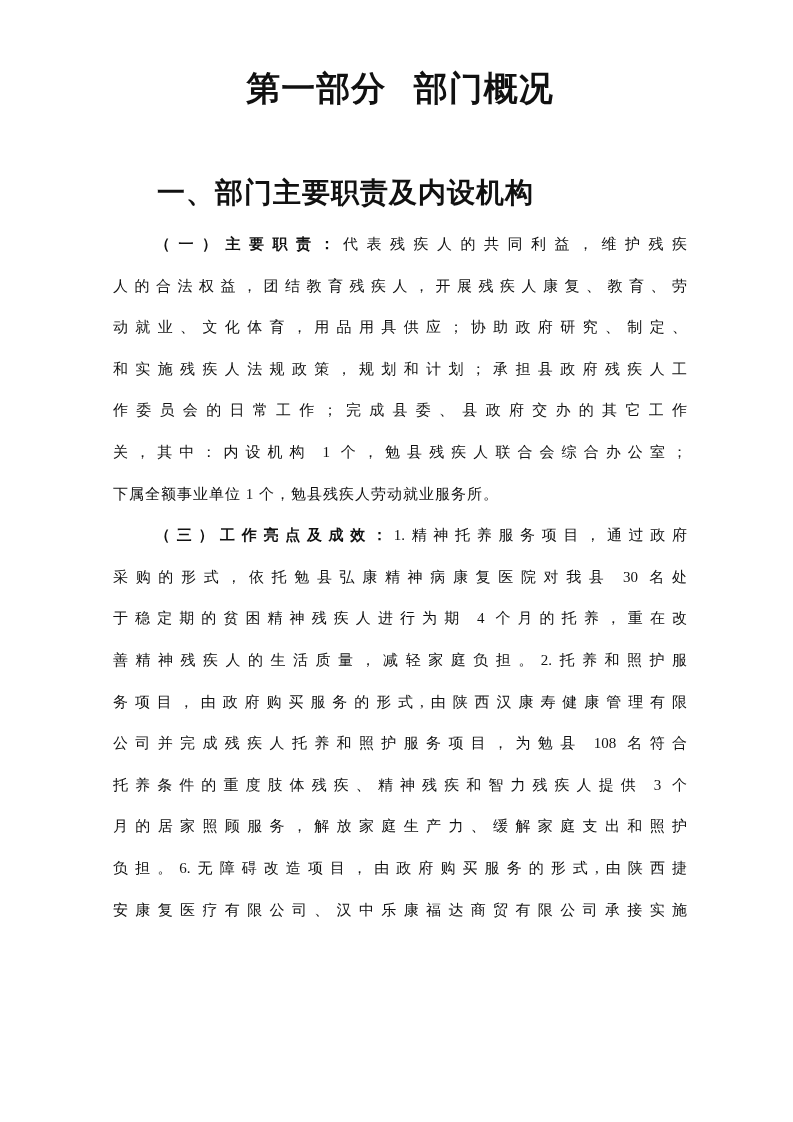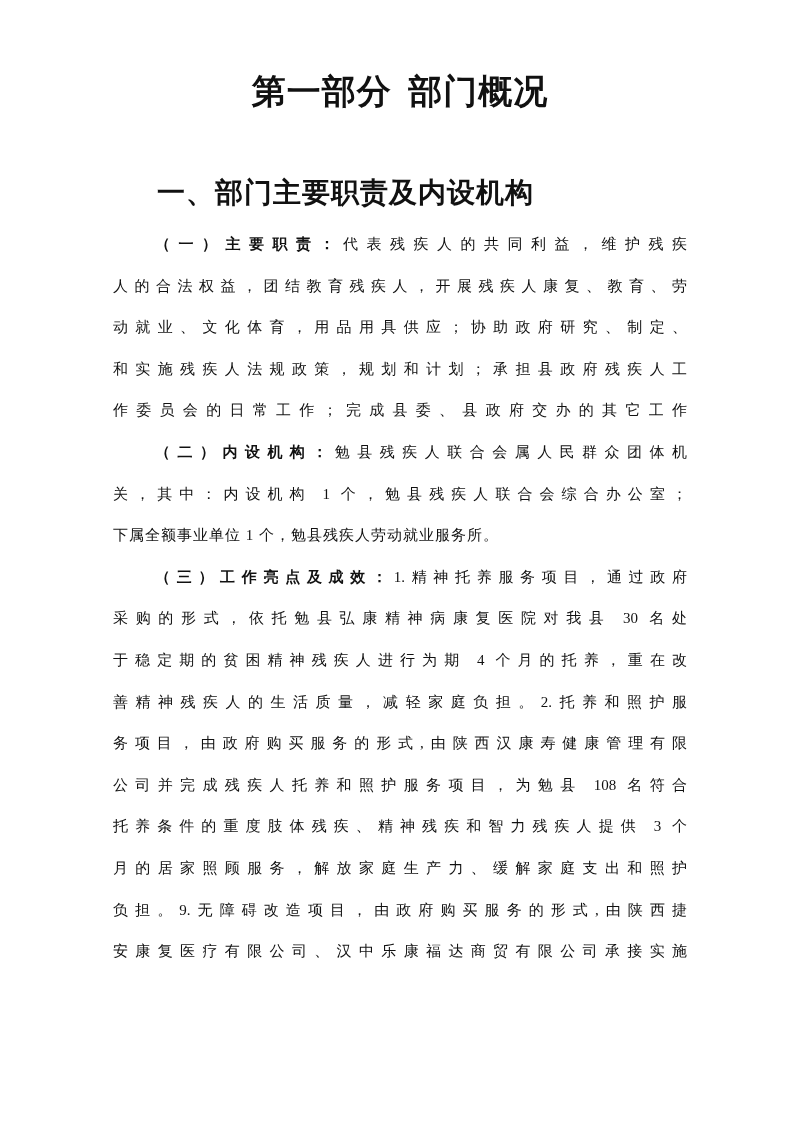--- a/index.html
+++ b/index.html
@@ -16,21 +16,21 @@
     color: #111111;
   }
   .content {
     position: absolute;
     left: 113px;
     top: 0;
     width: 574px;
   }
   .doc-title {
     margin-top: 70px;
-    font-family: Liberation Sans, sans-serif;
+    font-family: Liberation Mono, monospace;
     font-weight: bold;
     font-size: 34px;
     line-height: 42px;
     text-align: center;
     word-spacing: 6px;
     letter-spacing: 1px;
     white-space: nowrap;
   }
   .section-heading {
     margin-top: 66px;
@@ -76,31 +76,30 @@
     <div class="section-heading">一、部门主要职责及内设机构</div>
     <div class="doc-body">
         <div class="paragraph">
           <div class="line first"><span class="lead">（一）主要职责：</span>代表残疾人的共同利益，维护残疾</div>
           <div class="line">人的合法权益，团结教育残疾人，开展残疾人康复、教育、劳</div>
           <div class="line">动就业、文化体育，用品用具供应；协助政府研究、制定、</div>
           <div class="line">和实施残疾人法规政策，规划和计划；承担县政府残疾人工</div>
           <div class="line">作委员会的日常工作；完成县委、县政府交办的其它工作</div>
         </div>
         <div class="paragraph">
-          <div class="line first"><span class="lead">（二）内设机构：</span>勉县残疾人联合会属人民群众团体机</div>
           <div class="line">关，其中：内设机构 1 个，勉县残疾人联合会综合办公室；</div>
           <div class="line end">下属全额事业单位 1 个，勉县残疾人劳动就业服务所。</div>
         </div>
         <div class="paragraph">
           <div class="line first"><span class="lead">（三）工作亮点及成效：</span>1.精神托养服务项目，通过政府</div>
           <div class="line">采购的形式，依托勉县弘康精神病康复医院对我县 30 名处</div>
           <div class="line">于稳定期的贫困精神残疾人进行为期 4 个月的托养，重在改</div>
           <div class="line">善精神残疾人的生活质量，减轻家庭负担。2.托养和照护服</div>
           <div class="line">务项目，由政府购买服务的形式,由陕西汉康寿健康管理有限</div>
           <div class="line">公司并完成残疾人托养和照护服务项目，为勉县 108 名符合</div>
           <div class="line">托养条件的重度肢体残疾、精神残疾和智力残疾人提供 3 个</div>
           <div class="line">月的居家照顾服务，解放家庭生产力、缓解家庭支出和照护</div>
-          <div class="line">负担。9.无障碍改造项目，由政府购买服务的形式,由陕西捷</div>
+          <div class="line">负担。6.无障碍改造项目，由政府购买服务的形式,由陕西捷</div>
           <div class="line">安康复医疗有限公司、汉中乐康福达商贸有限公司承接实施</div>
         </div>
       </div>
   </div>
 </div>
 
 </body></html>

